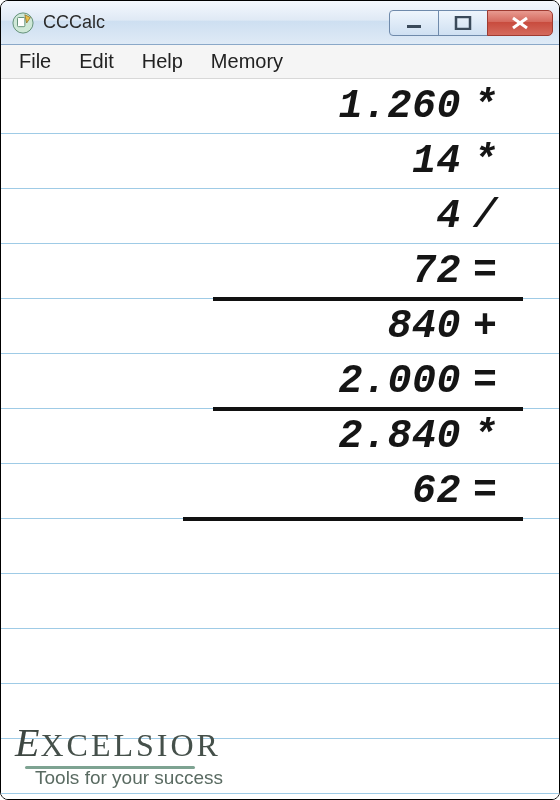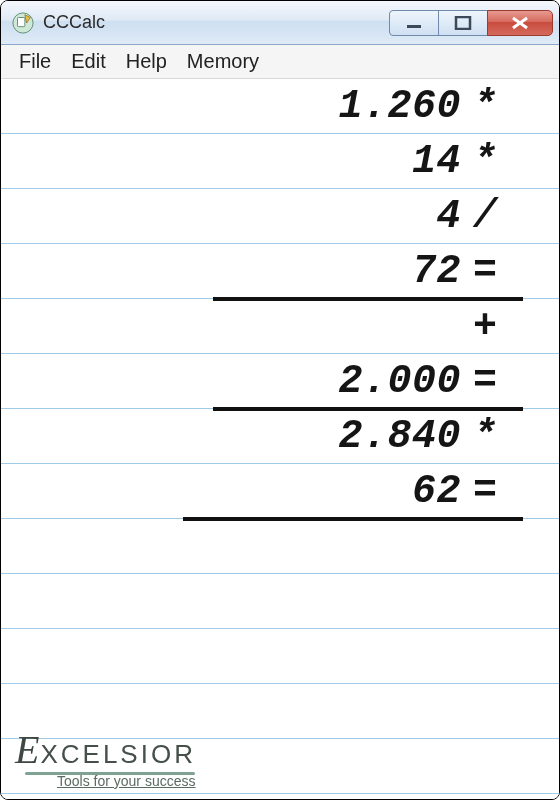--- a/index.html
+++ b/index.html
@@ -63,21 +63,21 @@
       border-bottom-right-radius: 5px;
     }
     .win-btn svg { display: block; }
     .menubar {
       height: 34px;
       background: #f5f5f5;
       border-bottom: 1px solid #d8d8d8;
       display: flex;
       align-items: center;
       padding: 0 8px;
-      gap: 0;
+      gap: 8px;
       font-size: 20px;
       color: #222;
     }
     .menu-item {
       padding: 4px 10px;
       cursor: default;
     }
     .tape-area {
       flex: 1;
       position: relative;
@@ -130,32 +130,31 @@
     .brand-row { display: flex; align-items: baseline; }
     .brand-e {
       font-family: Georgia, 'Times New Roman', serif;
       font-size: 40px;
       font-style: italic;
       color: #3e4742;
       line-height: 1;
       margin-right: 1px;
     }
     .brand-rest {
-      font-family: Liberation Sans, sans-serif;
-      font-size: 26px;
+      font-family: Liberation Serif, serif;
+      font-size: 32px;
       letter-spacing: 3px;
       color: #45504a;
     }
     .brand-tagline {
       font-family: "Comic Sans MS", cursive, sans-serif;
-      font-size: 14px;
+      font-size: 19px;
       color: #5a6b62;
-      margin-left: 42px;
+      margin-left: 20px;
       margin-top: -2px;
-      text-decoration: underline;
     }
     .brand-underline {
       width: 170px;
       height: 3px;
       background: #7ea392;
       margin-left: 10px;
       margin-top: 2px;
       border-radius: 2px;
     }
   </style>
@@ -219,20 +218,21 @@
         <div class="tape-row">
           <span class="value">4</span>
           <span class="op">/</span>
         </div>
         <div class="tape-row">
           <span class="value">72</span>
           <span class="op">=</span>
           <div class="underline-bar" style="width: 310px;"></div>
         </div>
         <div class="tape-row">
+          <span class="value">840</span>
           <span class="op">+</span>
         </div>
         <div class="tape-row">
           <span class="value">2.000</span>
           <span class="op">=</span>
           <div class="underline-bar" style="width: 310px;"></div>
         </div>
         <div class="tape-row">
           <span class="value">2.840</span>
           <span class="op">*</span>

